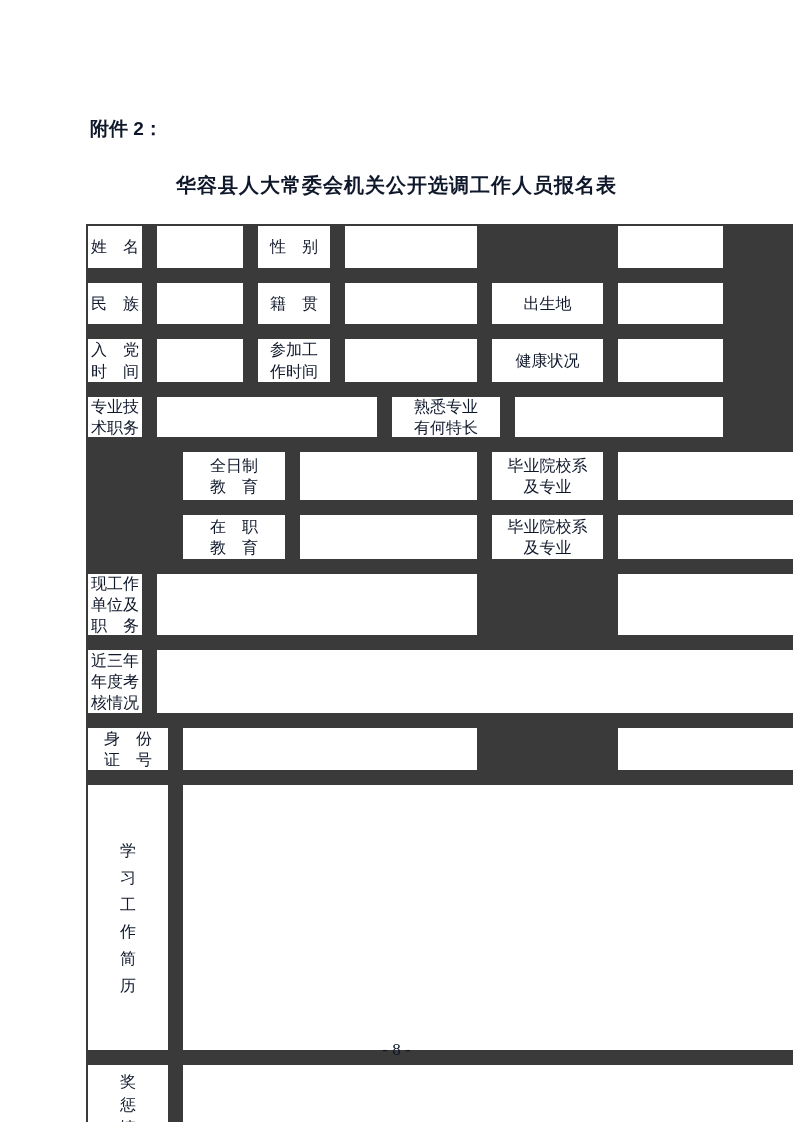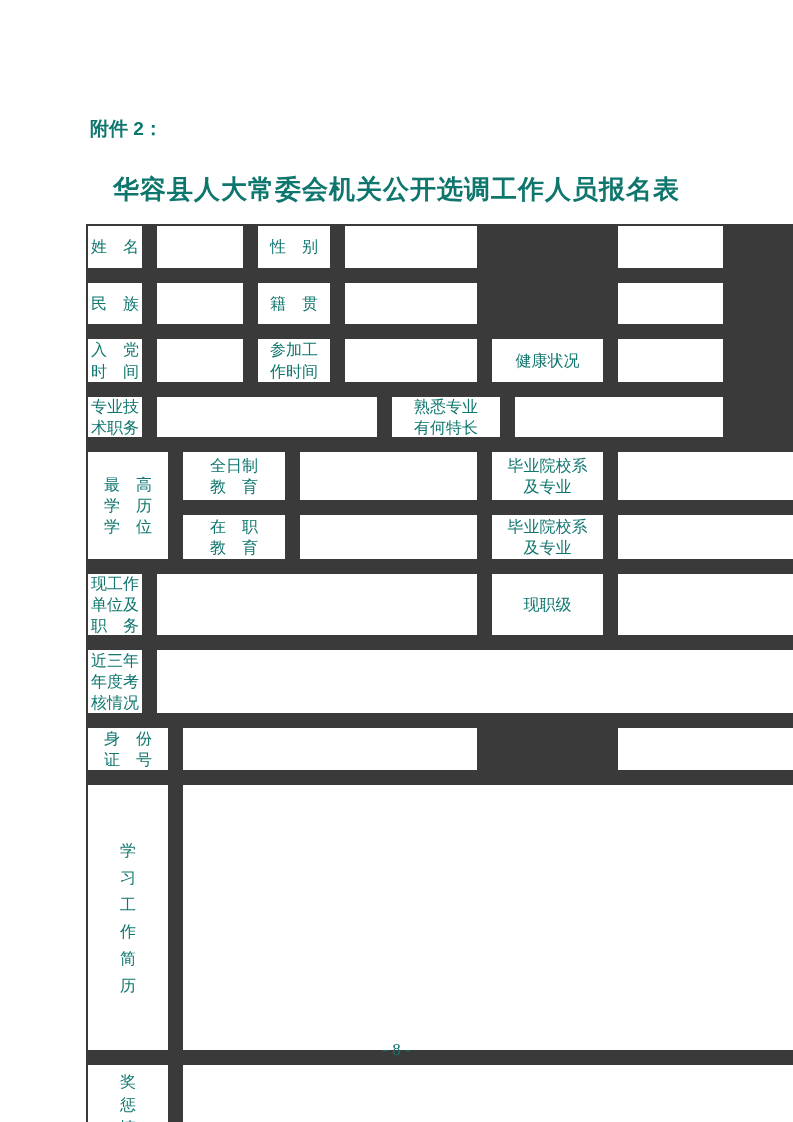--- a/index.html
+++ b/index.html
@@ -2,41 +2,41 @@
 <html><head>
 <meta charset="utf-8">
 <style>
   html, body { margin: 0; padding: 0; background: #ffffff; }
   .page {
     position: relative;
     width: 793px;
     height: 1122px;
     background: #ffffff;
     font-family: "Liberation Serif", serif;
-    color: #0f766e;
+    color: #0f172a;
     overflow: hidden;
   }
   .attachment {
     position: absolute;
     left: 90px;
     top: 116px;
     font-family: "Liberation Sans", sans-serif;
     font-weight: bold;
     font-size: 19px;
     white-space: pre;
   }
   .doc-title {
     position: absolute;
     left: 0;
     right: 0;
     top: 172px;
     text-align: center;
     font-family: "Liberation Sans", sans-serif;
     font-weight: bold;
-    font-size: 26px;
+    font-size: 20px;
     letter-spacing: 1px;
   }
   .form-table {
     position: absolute;
     left: 86px;
     top: 224px;
     display: grid;
     grid-template-columns: 54px 11px 60px 27px 30px 32px 85px 8px 88px 105px 118px;
     grid-template-rows: 42px 41px 43px 40px 48px 44px 61px 63px 42px 265px 102px;
     gap: 15px;
@@ -80,59 +80,56 @@
     <div class="cell" style="grid-area:1/1/2/2">姓　名</div>
     <div class="cell" style="grid-area:1/2/2/4"></div>
     <div class="cell" style="grid-area:1/4/2/6">性　别</div>
     <div class="cell" style="grid-area:1/6/2/8"></div>
     <div class="cell" style="grid-area:1/10/2/11"></div>
 
     <div class="cell" style="grid-area:2/1/3/2">民　族</div>
     <div class="cell" style="grid-area:2/2/3/4"></div>
     <div class="cell" style="grid-area:2/4/3/6">籍　贯</div>
     <div class="cell" style="grid-area:2/6/3/8"></div>
+    <div class="cell" style="grid-area:2/8/3/10">出生地</div>
     <div class="cell" style="grid-area:2/10/3/11"></div>
 
     <div class="cell" style="grid-area:3/1/4/2">入　党
 时　间</div>
     <div class="cell" style="grid-area:3/2/4/4"></div>
     <div class="cell" style="grid-area:3/4/4/6">参加工
 作时间</div>
     <div class="cell" style="grid-area:3/6/4/8"></div>
     <div class="cell" style="grid-area:3/8/4/10">健康状况</div>
     <div class="cell" style="grid-area:3/10/4/11"></div>
 
     <div class="cell" style="grid-area:4/1/5/2">专业技
 术职务</div>
     <div class="cell" style="grid-area:4/2/5/7"></div>
     <div class="cell" style="grid-area:4/7/5/9">熟悉专业
 有何特长</div>
     <div class="cell" style="grid-area:4/9/5/11"></div>
 
-    <div class="cell" style="grid-area:5/1/7/3">最　高
-学　历
-学　位</div>
     <div class="cell" style="grid-area:5/3/6/5">全日制
 教　育</div>
     <div class="cell" style="grid-area:5/5/6/8"></div>
     <div class="cell" style="grid-area:5/8/6/10">毕业院校系
 及专业</div>
     <div class="cell" style="grid-area:5/10/6/12"></div>
     <div class="cell" style="grid-area:6/3/7/5">在　职
 教　育</div>
     <div class="cell" style="grid-area:6/5/7/8"></div>
     <div class="cell" style="grid-area:6/8/7/10">毕业院校系
 及专业</div>
     <div class="cell" style="grid-area:6/10/7/12"></div>
 
     <div class="cell" style="grid-area:7/1/8/2">现工作
 单位及
 职　务</div>
     <div class="cell" style="grid-area:7/2/8/8"></div>
-    <div class="cell" style="grid-area:7/8/8/10">现职级</div>
     <div class="cell" style="grid-area:7/10/8/12"></div>
 
     <div class="cell" style="grid-area:8/1/9/2">近三年
 年度考
 核情况</div>
     <div class="cell" style="grid-area:8/2/9/12"></div>
 
     <div class="cell" style="grid-area:9/1/10/3">身　份
 证　号</div>
     <div class="cell" style="grid-area:9/3/10/8"></div>

